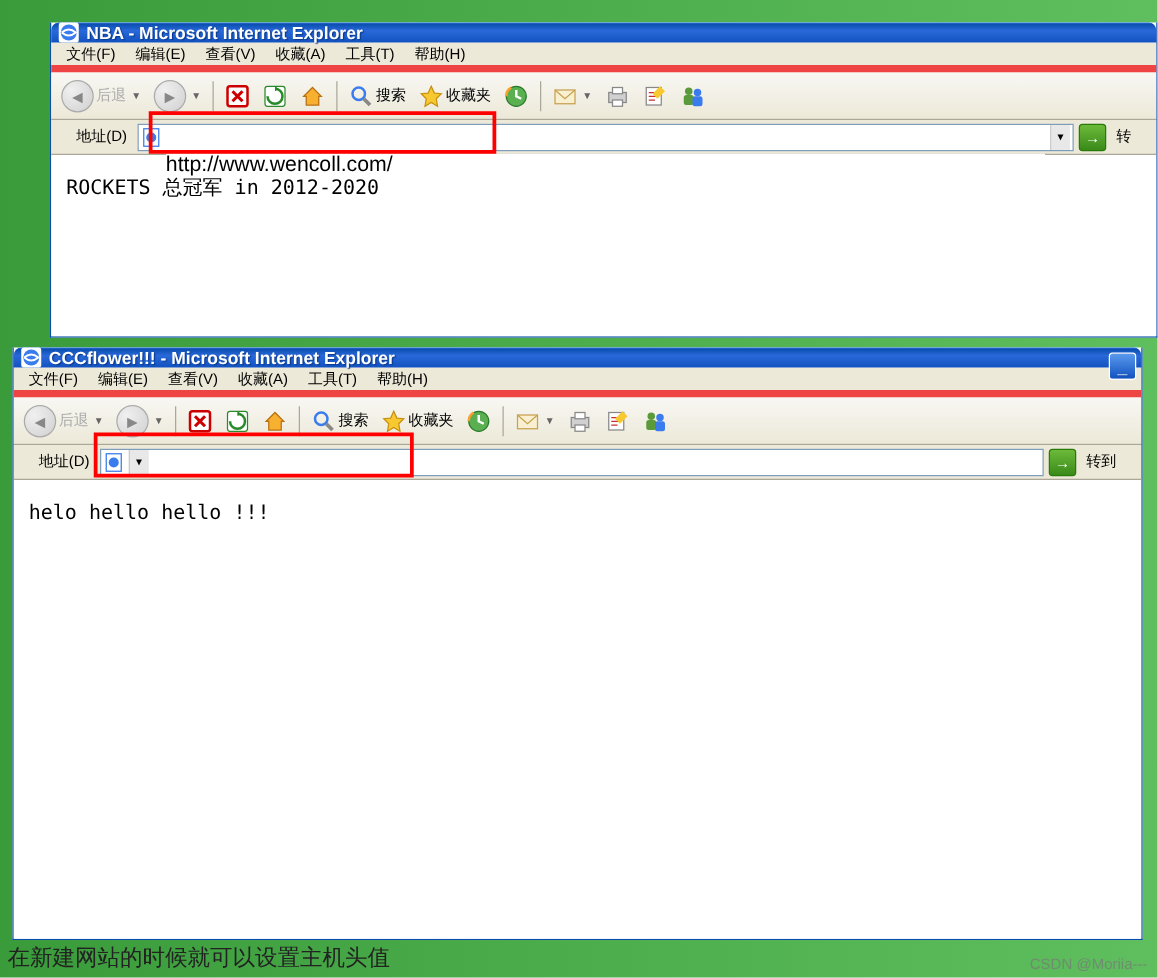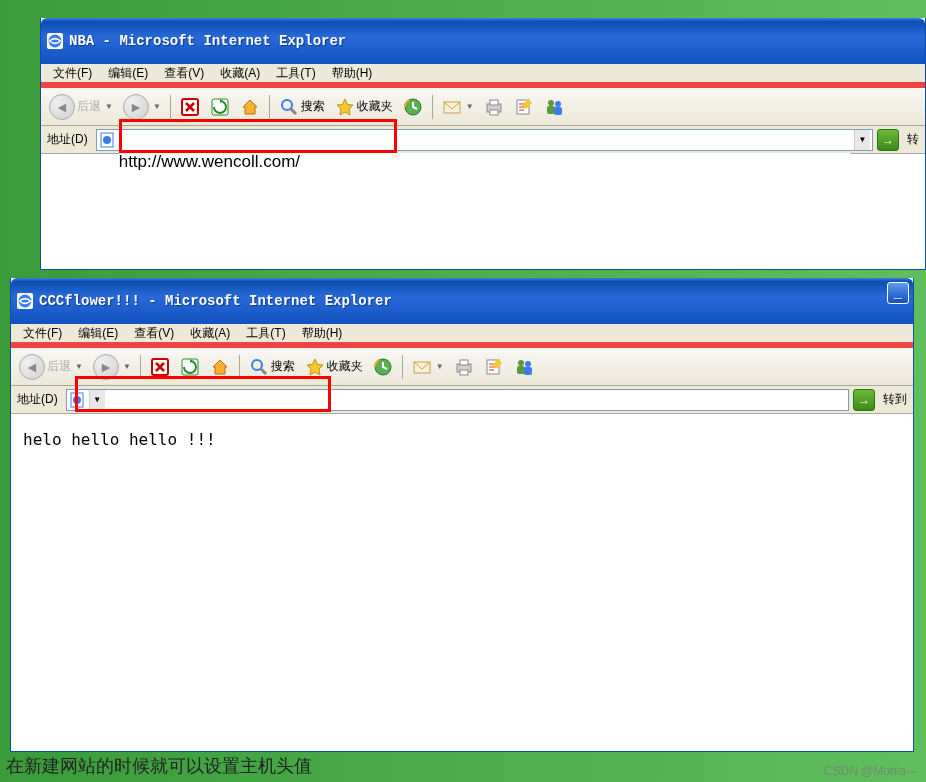--- a/index.html
+++ b/index.html
@@ -14,29 +14,29 @@
   }
   .window {
     position: absolute;
     background: #fff;
     border: 1px solid #0a4fb0;
     border-top: none;
     display: flex;
     flex-direction: column;
   }
   .titlebar {
-    height: 46px;
+    height: 16px;
     background: linear-gradient(to bottom, #3a7ced 0%, #0a4fb0 8%, #2968d8 40%, #1252c0 100%);
     display: flex;
     align-items: center;
     padding: 0 6px;
     color: #fff;
     font-weight: bold;
     font-size: 14px;
-    font-family: Liberation Mono, monospace;
+    font-family: Liberation Sans, sans-serif;
     text-shadow: 1px 1px 1px #0a3a8a;
     border-top-left-radius: 6px;
     border-top-right-radius: 6px;
     position: relative;
   }
   .title-icon {
     width: 16px; height: 16px;
     background: #fff;
     margin-right: 6px;
     display: inline-flex;
@@ -101,21 +101,21 @@
     font-size: 14px; color: #888;
   }
   .dd { font-size: 8px; color: #666; margin-left: 2px; }
   .icon-svg { width: 20px; height: 20px; }
   .addrbar {
     height: 28px;
     background: #ece9d8;
     border-bottom: 1px solid #aca899;
     display: flex;
     align-items: center;
-    padding: 0 2px;
+    padding: 0 16px;
     gap: 4px;
     position: relative;
   }
   .addr-label { padding: 0 4px; }
   .addr-input-wrap {
     flex: 1;
     height: 22px;
     background: #fff;
     border: 1px solid #7f9db9;
     display: flex;
@@ -300,20 +300,23 @@
             <circle cx="8" cy="8" r="4" fill="#3a7ced"></circle>
           </svg>
       </span>
       <input class="addr-input" value="http://www.wencoll.com/" style="">
       <span class="addr-dd">▼</span>
     </div>
     <div class="go-btn">→</div>
     <span class="go-label">转</span>
     <div class="highlight-box" style="left:78px; top:-7px; width:278px; height:34px;"></div>
   </div>
+  <div class="content">
+    <span>ROCKETS 总冠军 in 2012-2020</span>
+  </div>
 </div>
 
 <div class="window" style="left:10px; top:278px; width:904px; height:474px;">
   <div class="titlebar">
     <span class="title-icon">
       <svg class="icon-svg" viewBox="0 0 20 20">
           <circle cx="10" cy="10" r="8" fill="#3a7ced"></circle>
           <path d="M3 10 Q10 4 17 10 Q10 16 3 10" fill="none" stroke="#fff" stroke-width="2"></path>
         </svg>
     </span>

